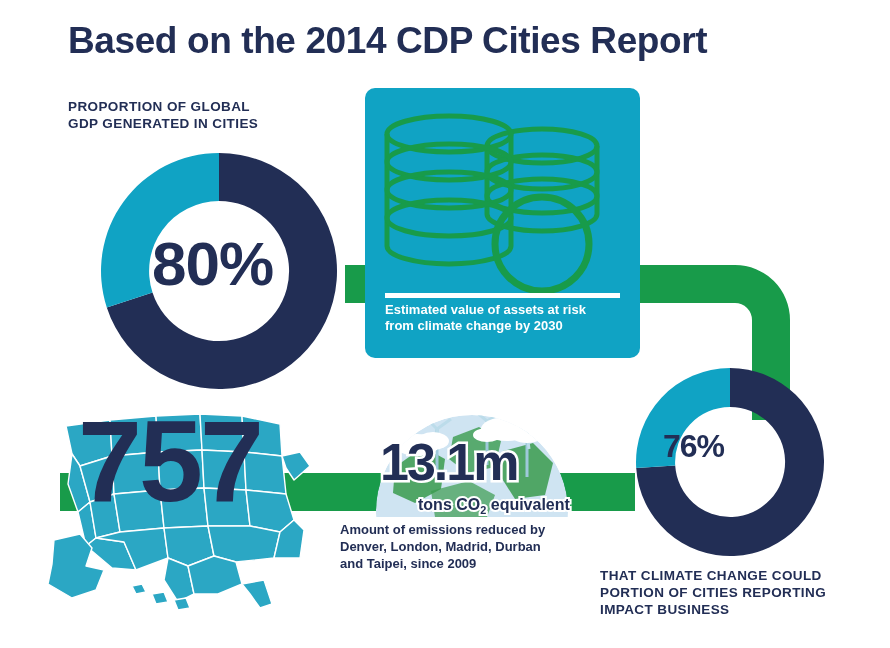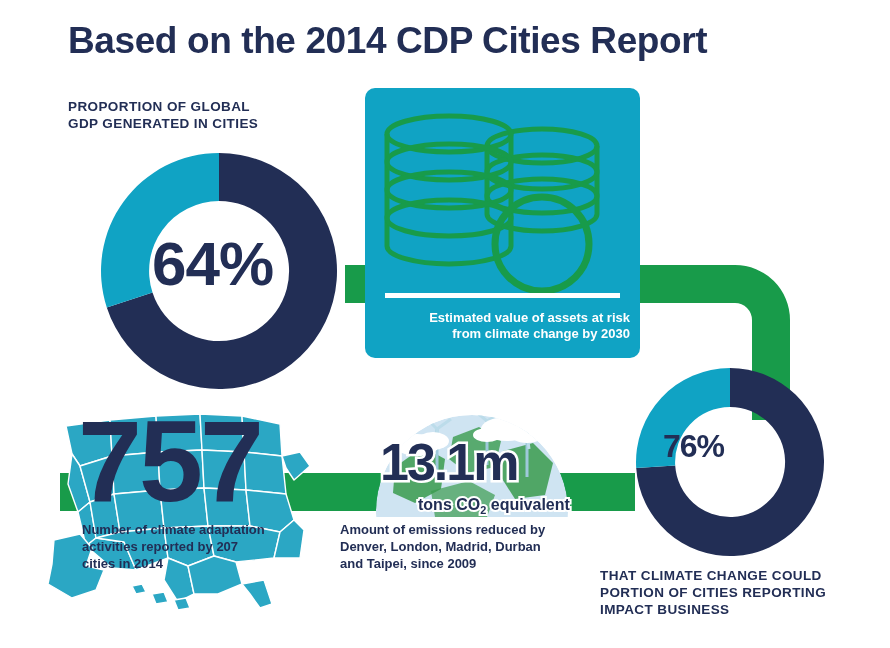--- a/index.html
+++ b/index.html
@@ -32,21 +32,21 @@
   }
 
   
   #card{
     left:365px;top:88px;width:275px;height:270px;
     background:#10a3c4;border-radius:10px;
   }
   #card-divider{
     left:20px;top:205px;width:235px;height:5px;background:#ffffff;
   }
-  #card-caption{left:20px;top:222px;width:245px;text-align:right;}
+  #card-caption{left:20px;top:214px;width:245px;}
   #card-value{
     left:148px;top:208px;
     font-size:46px;font-weight:bold;color:#ffffff;letter-spacing:-1px;
   }
 
   
   .donut-label{
     font-weight:bold;color:#222e55;letter-spacing:-1px;
   }
 
@@ -91,21 +91,21 @@
   </div>
 
   <svg class="abs" style="left:88px;top:146px;" width="262" height="250" viewBox="0 0 262 250">
     <g transform="translate(131,125)">
 
       <path d="M0,-118 A118,118 0 1 1 -112.2,36.5 L-66.5,21.6 A70,70 0 1 0 0,-70 Z" fill="#222e55"></path>
 
       <path d="M-112.2,36.5 A118,118 0 0 1 0,-118 L0,-70 A70,70 0 0 0 -66.5,21.6 Z" fill="#10a3c4"></path>
     </g>
   </svg>
-  <div class="abs donut-label" style="left:152px;top:228px;font-size:62px;">64%</div>
+  <div class="abs donut-label" style="left:152px;top:228px;font-size:62px;">80%</div>
 
   <div class="abs" id="card">
 
     <svg class="abs" style="left:12px;top:16px;" width="250" height="190" viewBox="0 0 250 190">
       <g fill="none" stroke="#189b4a" stroke-width="5">
 
         <ellipse cx="165" cy="42" rx="55" ry="17"></ellipse>
         <path d="M110,42 L110,110"></path>
         <path d="M220,42 L220,110"></path>
         <ellipse cx="165" cy="68" rx="55" ry="17"></ellipse>
@@ -184,25 +184,20 @@
       <path d="M26,132 L52,126 L64,140 L58,158 L76,162 L68,182 L44,190 L20,176 L24,156 Z"></path>
 
       <path d="M104,178 L114,176 L118,184 L108,186 Z"></path>
       <path d="M124,186 L136,184 L140,194 L128,196 Z"></path>
       <path d="M146,192 L158,190 L162,200 L150,202 Z"></path>
     </g>
   </svg>
 
   <div class="abs" id="big-number">757</div>
 
-  <div class="abs cap-navy" style="left:82px;top:521px;width:240px;">
-    <div>Number of climate adaptation</div>
-    <div>activities reported by 207</div>
-    <div>cities in 2014</div>
-  </div>
 
   <svg class="abs" style="left:375px;top:407px;" width="195" height="110" viewBox="0 0 195 110">
     <defs>
       <clipPath id="globeClip">
           <circle cx="97" cy="104" r="96"></circle>
         </clipPath>
     </defs>
     <g clip-path="url(#globeClip)">
       <circle cx="97" cy="104" r="96" fill="#cfe4f2"></circle>
 

